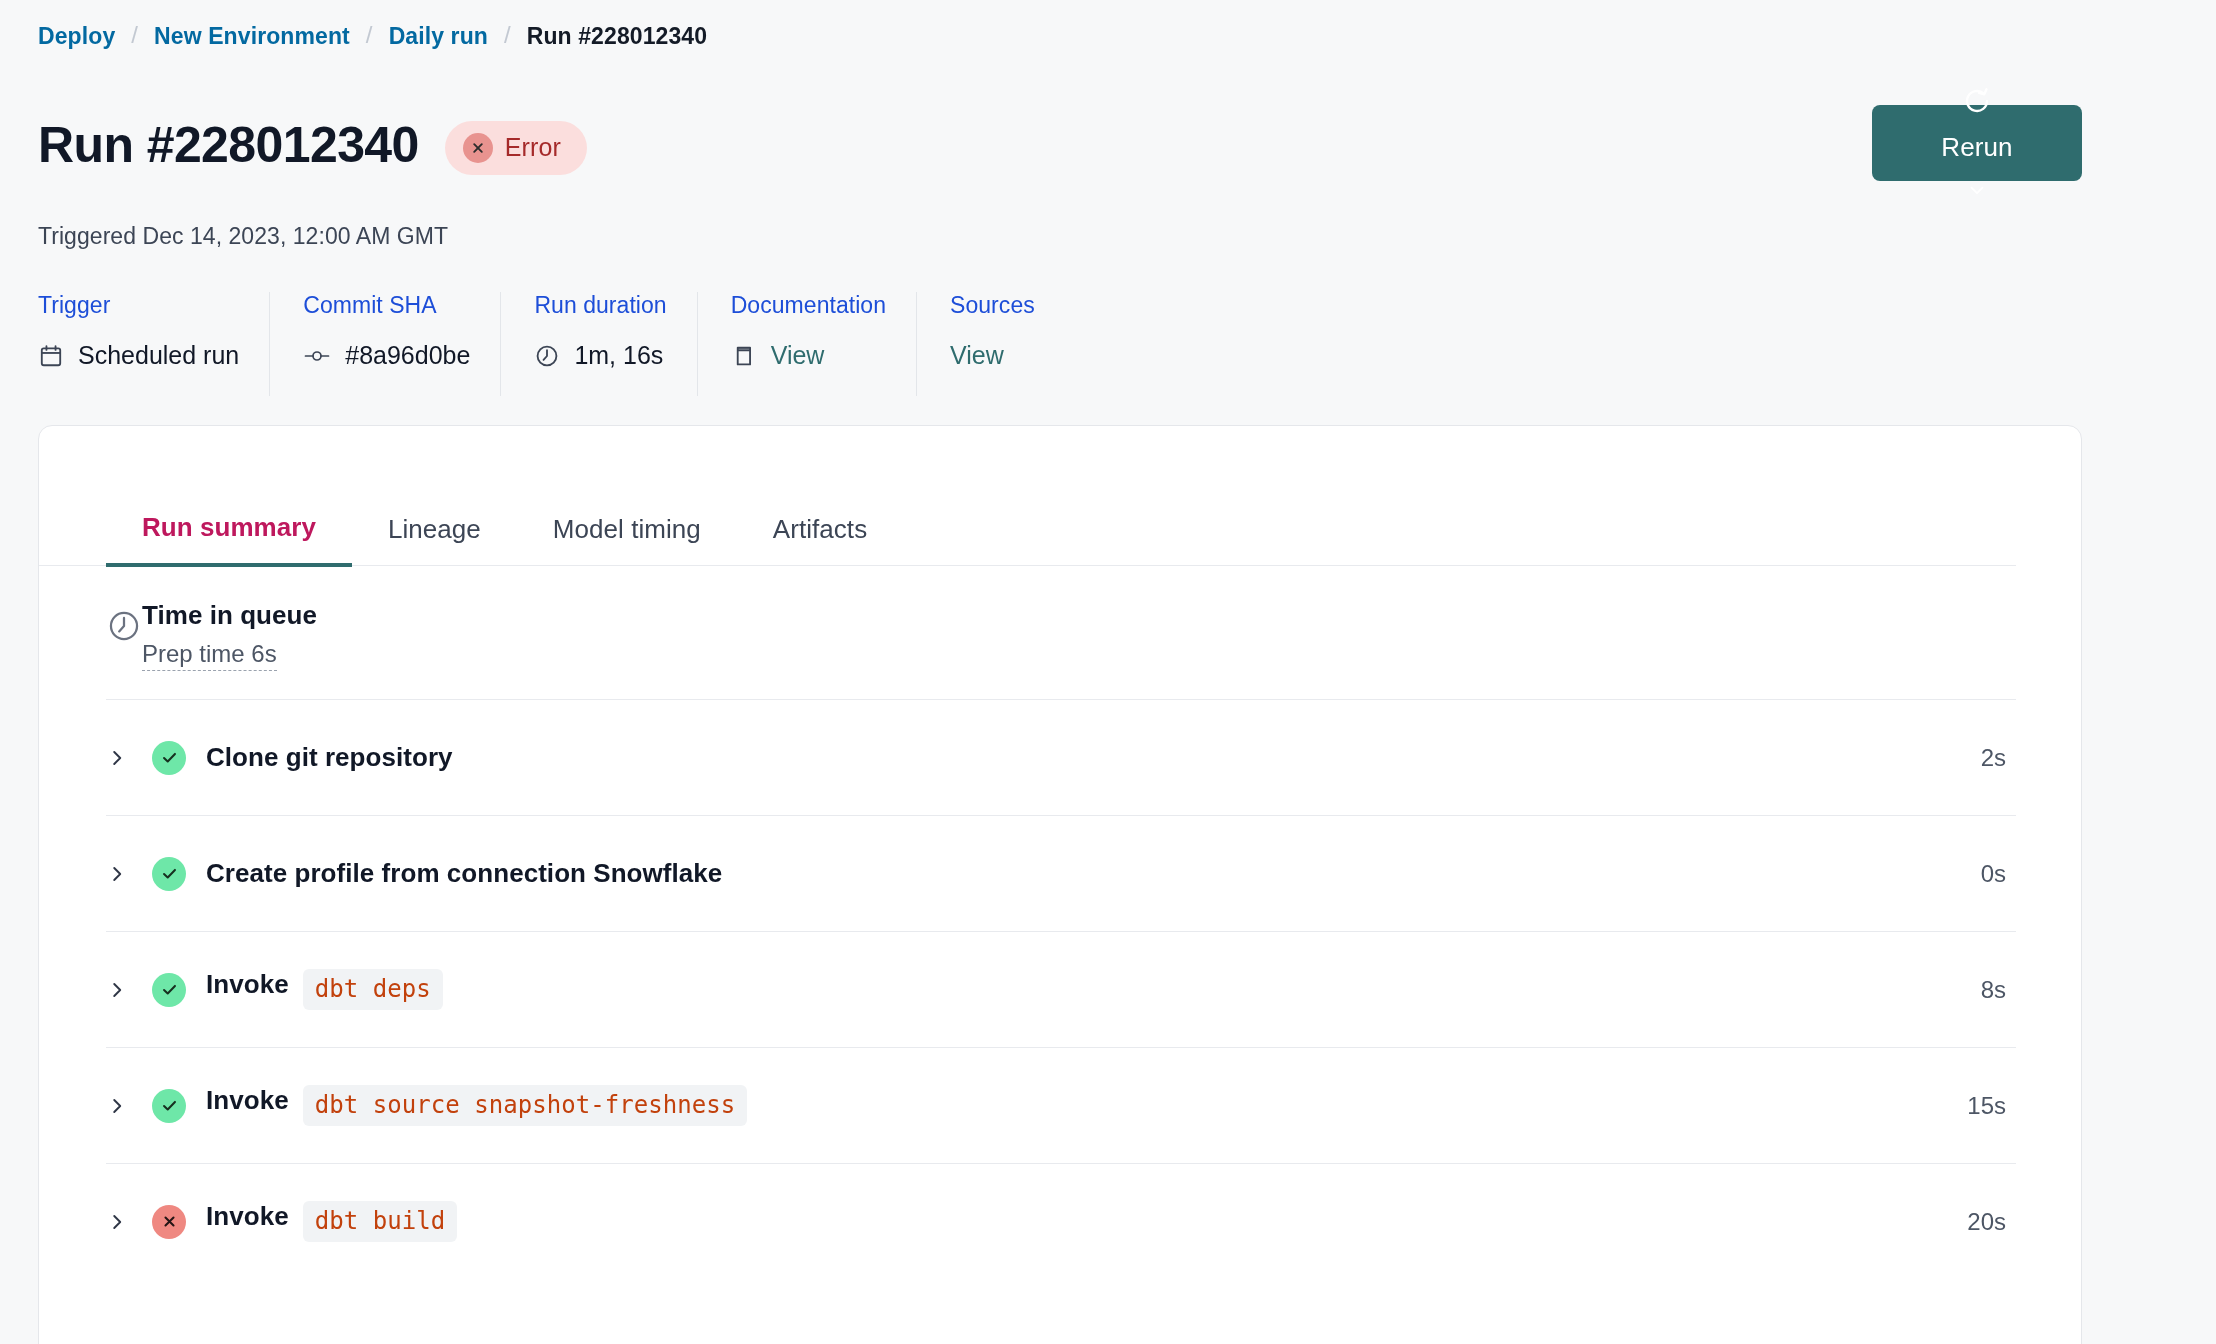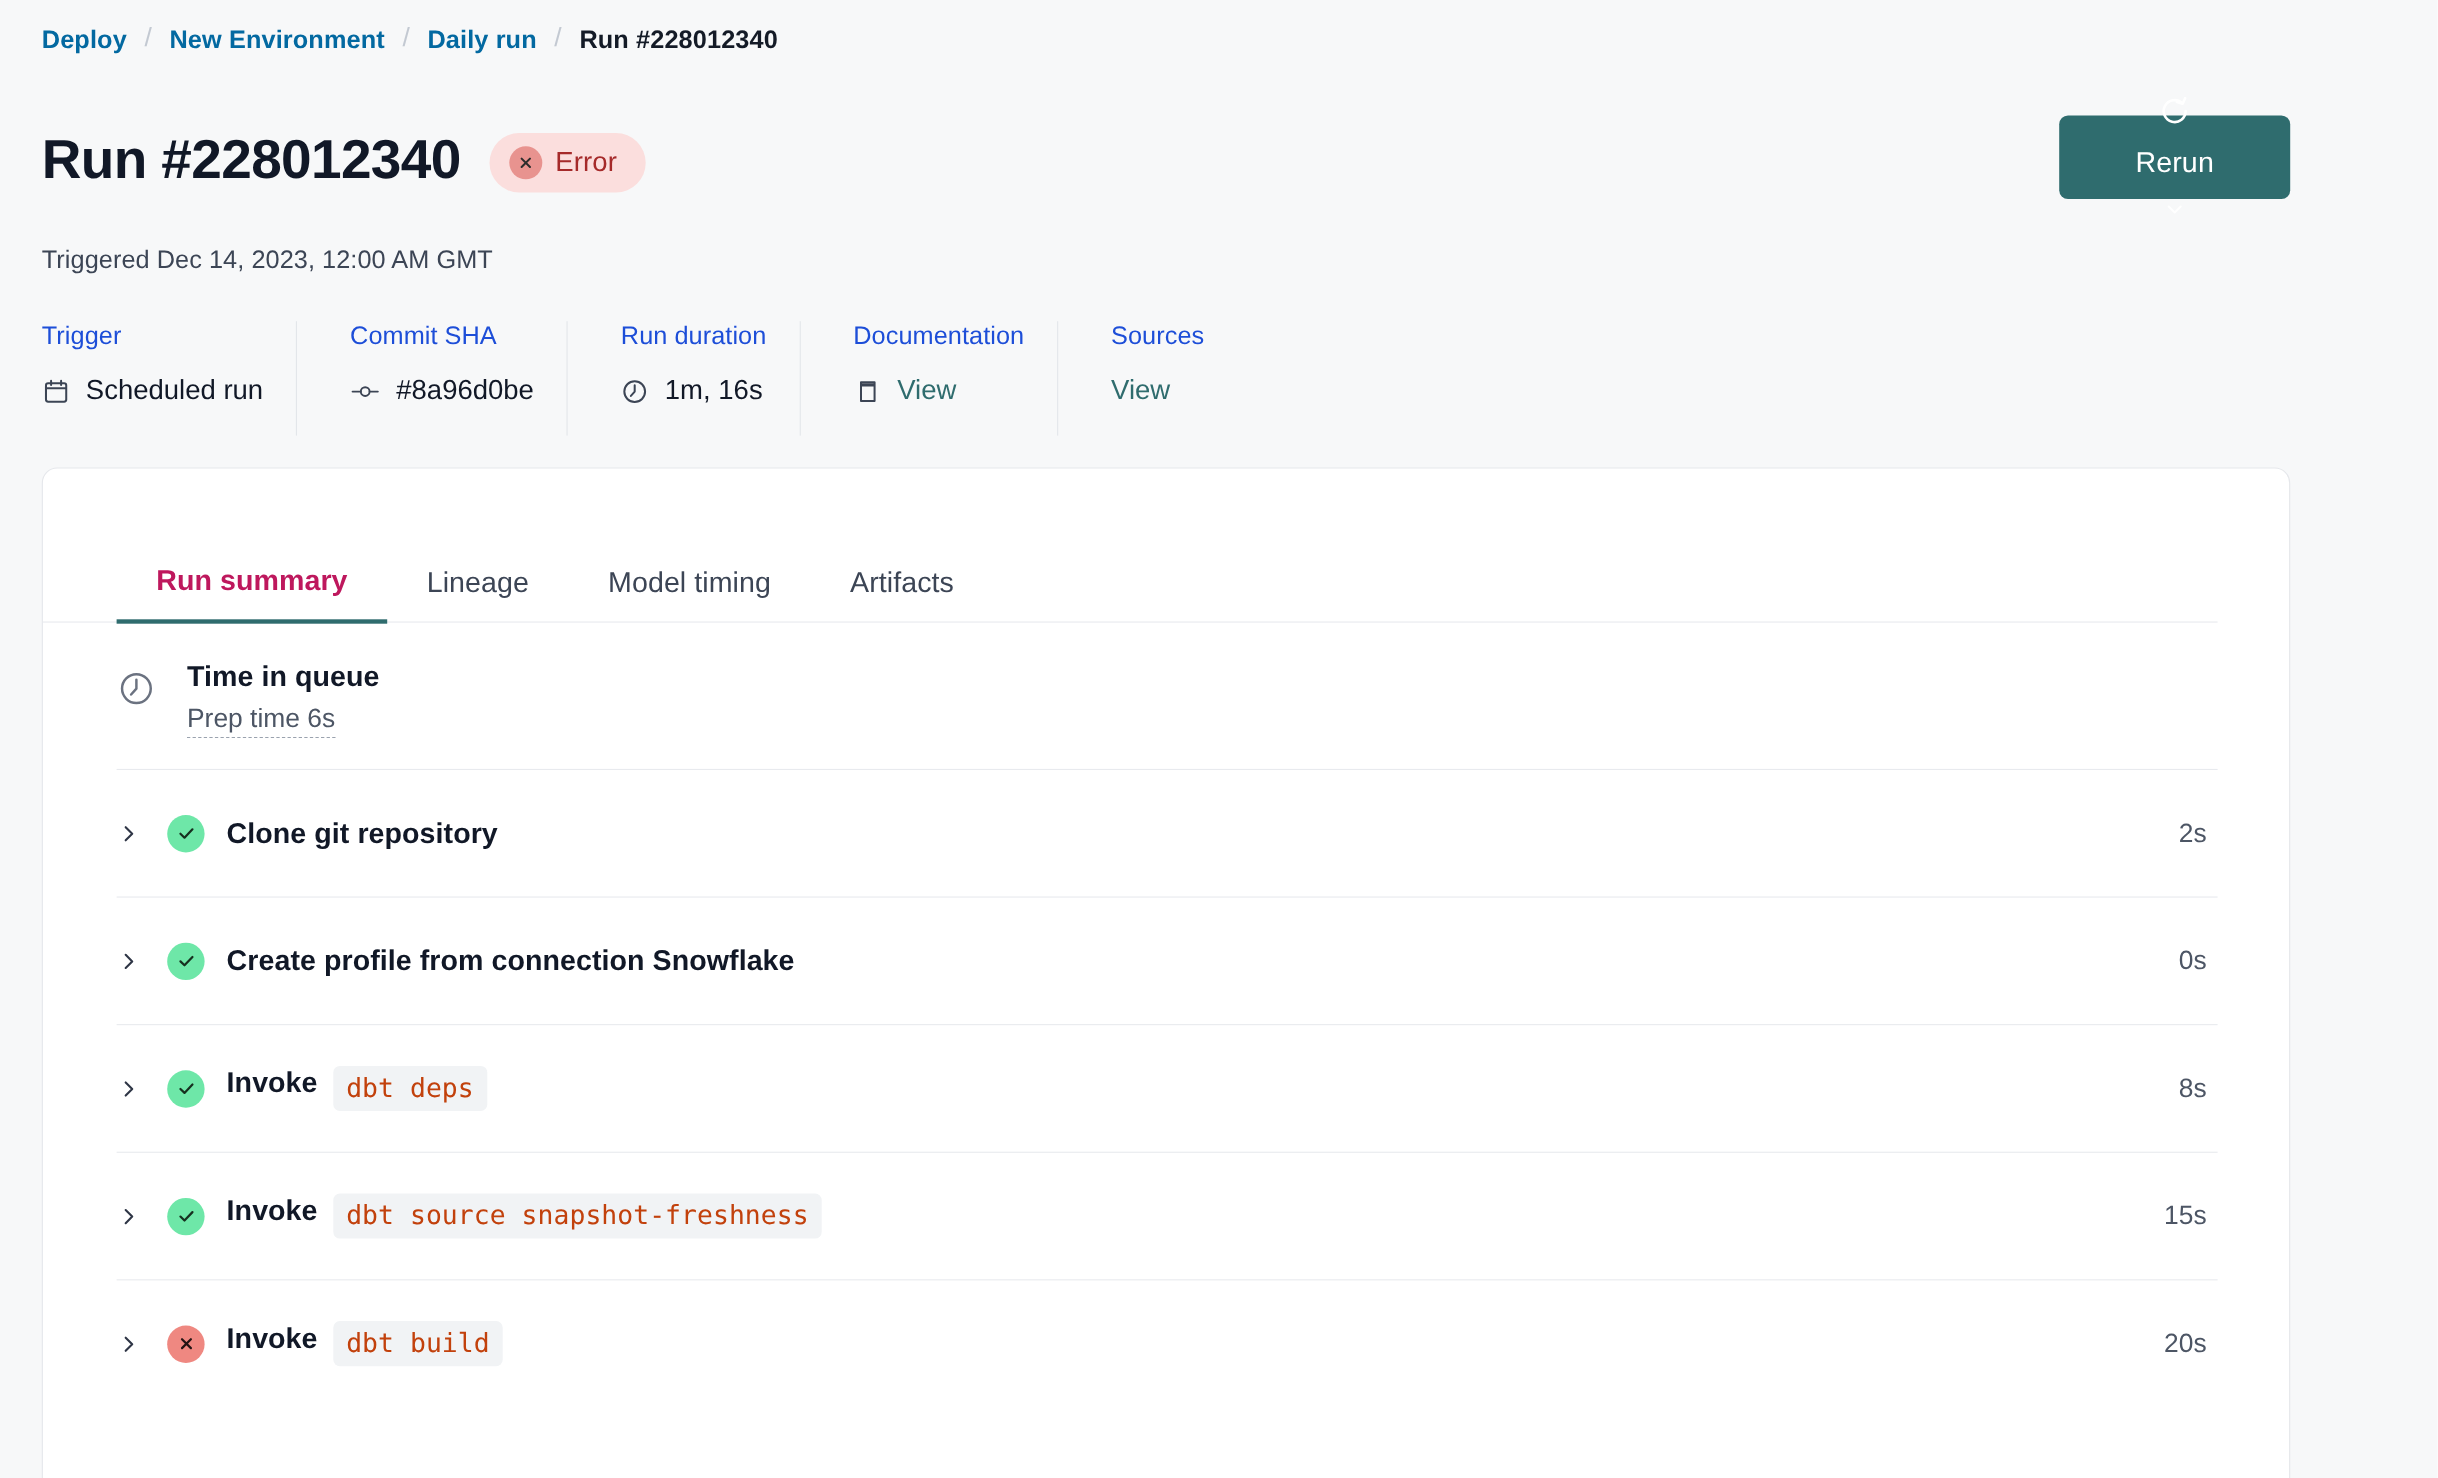--- a/index.html
+++ b/index.html
@@ -112,21 +112,21 @@
 
   
   .meta-strip {
     display: flex;
     margin-top: 42px;
     padding-left: 38px;
     height: 104px;
   }
   .meta-cell {
     padding-right: 30px;
-    padding-left: 48px;
+    padding-left: 33px;
     display: flex;
     flex-direction: column;
     justify-content: flex-start;
     position: relative;
   }
   .meta-cell:first-child { padding-left: 0; }
   .meta-cell + .meta-cell { border-left: 1px solid #e3e6ea; }
   .meta-label {
     font-size: 23px;
     color: #1d4ed8;
@@ -188,21 +188,20 @@
     border-bottom: 4px solid #2f6c6e;
     margin-bottom: -2px;
   }
 
   
   .steps { padding: 0 0 0 67px; width: 1910px; }
 
   .queue-row {
     display: flex;
     align-items: flex-start;
-    gap: 28px;
     padding: 34px 0 28px 0;
     border-bottom: 1px solid #e8eaee;
   }
   .queue-icon { margin-top: 8px; flex: 0 0 auto; }
   .queue-title {
     font-size: 26px;
     font-weight: 700;
     color: #111827;
     letter-spacing: .05px;
   }

